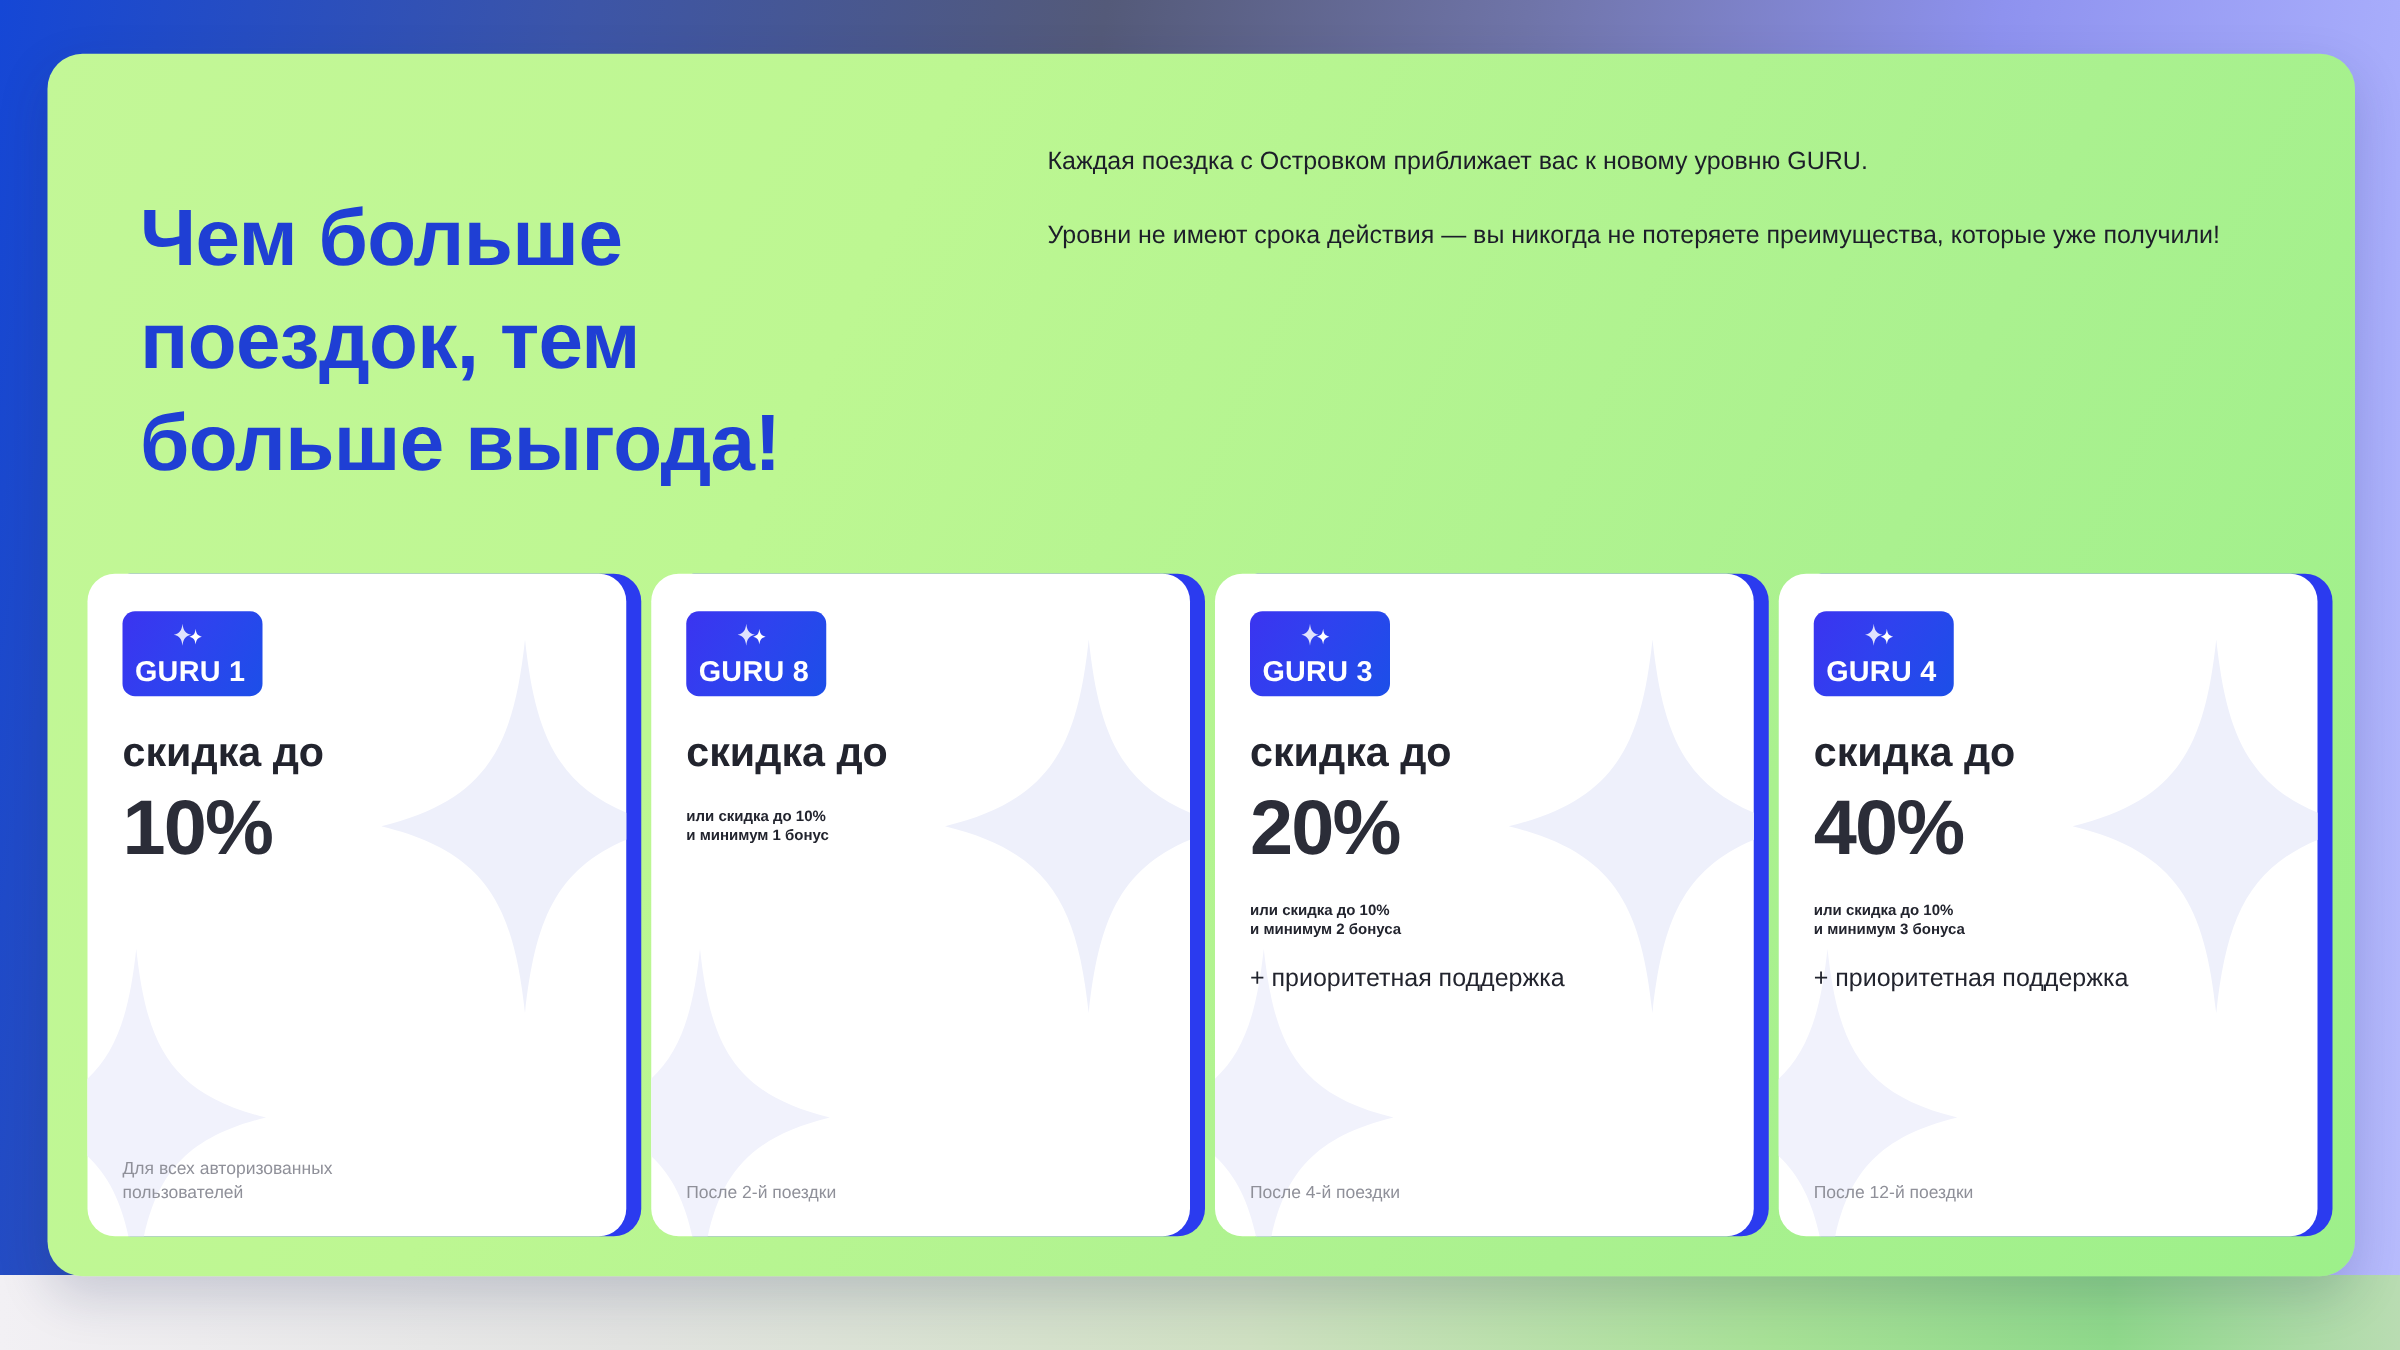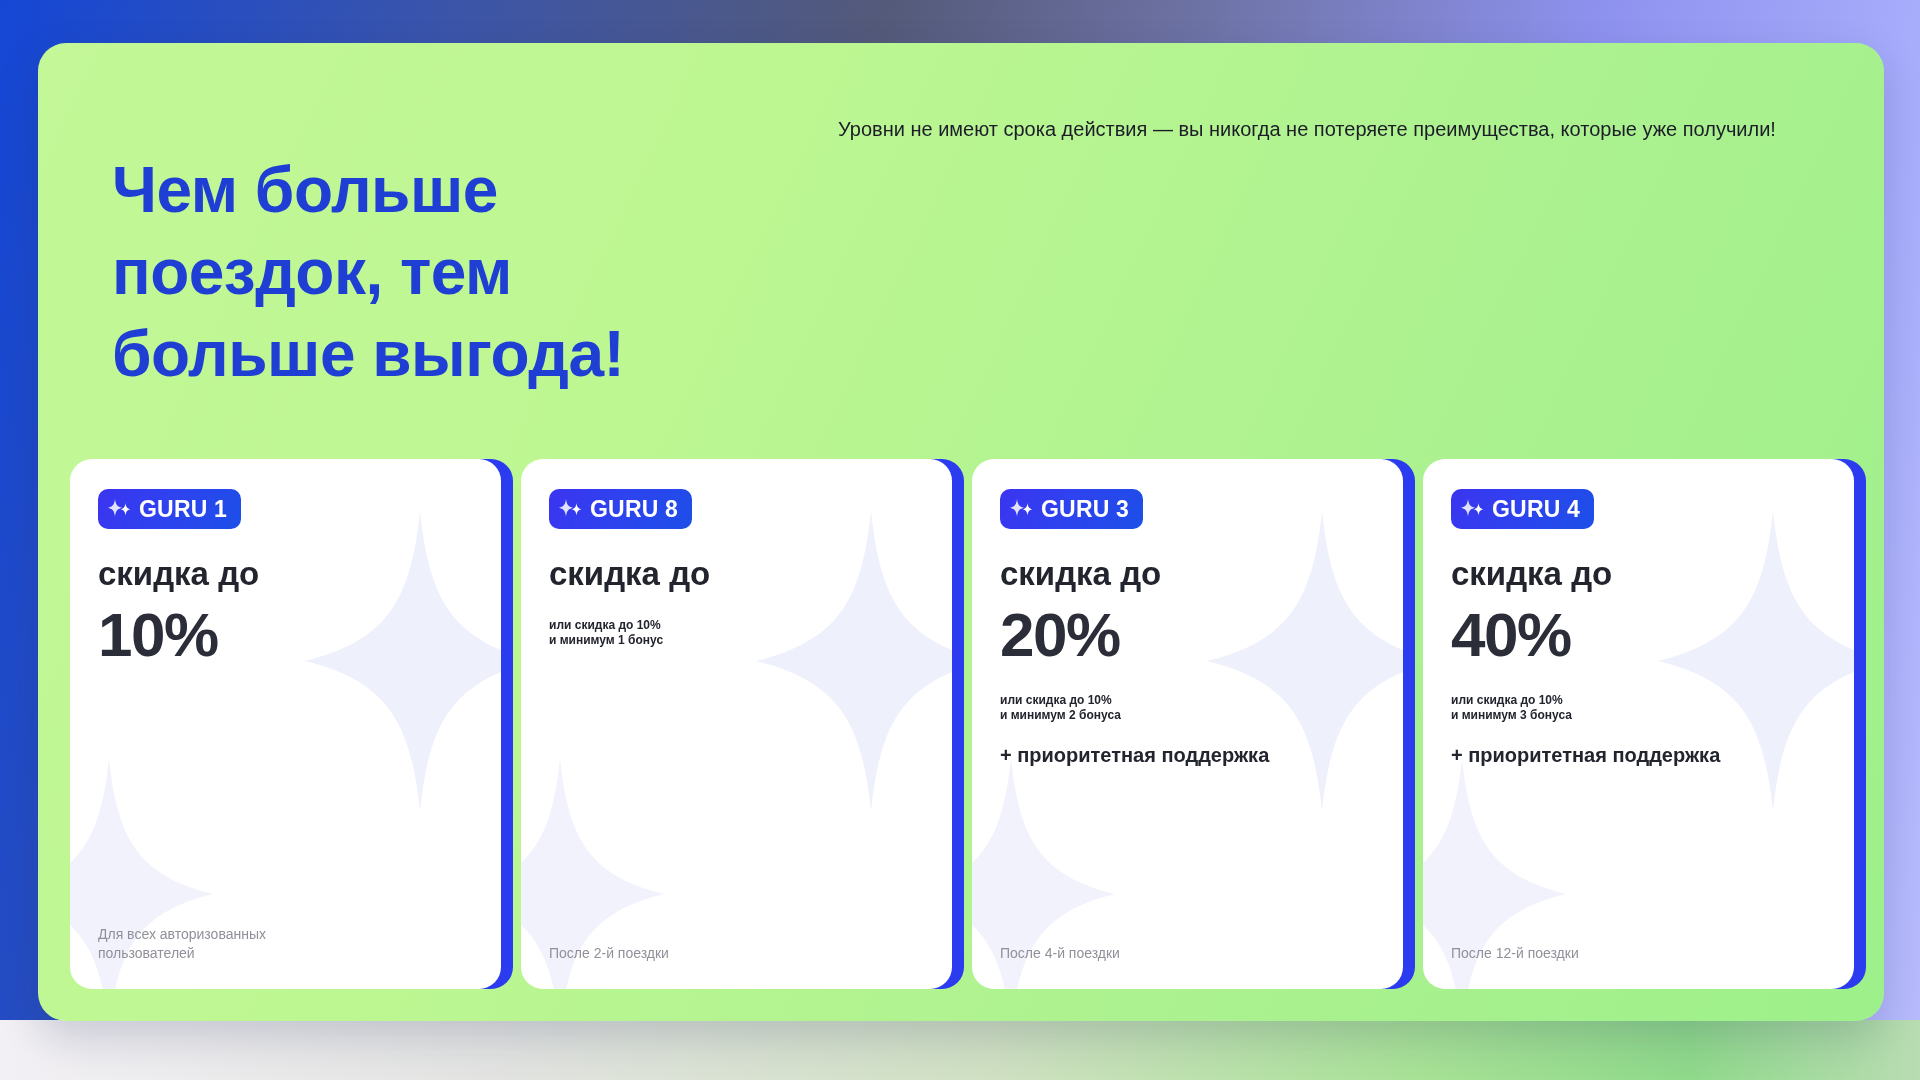--- a/index.html
+++ b/index.html
@@ -163,20 +163,21 @@
     gap: 5px;
     background: linear-gradient(120deg, #3b34f0 0%, #2f42ef 45%, #1c4fe8 100%);
     color: #ffffff;
     border-radius: 10px;
     padding: 8px 14px 8px 10px;
     font-size: 23px;
     font-weight: 700;
     letter-spacing: 0.2px;
     align-self: flex-start;
     line-height: 1;
+    flex-direction: column;
   }
   .guru-sparkles {
     width: 26px;
     height: 24px;
     display: block;
     flex: 0 0 auto;
   }
 
   
   .card-label {
@@ -198,21 +199,21 @@
     margin-top: 26px;
     font-size: 12px;
     font-weight: 700;
     color: #22242e;
     line-height: 1.3;
     white-space: pre-line;
   }
   .card-extra {
     margin-top: 18px;
     font-size: 20px;
-    font-weight: 700;
+    font-weight: 400;
     color: #22242e;
     line-height: 1.3;
   }
   .card-note {
     margin-top: auto;
     font-size: 14px;
     font-weight: 400;
     color: #8f9099;
     line-height: 1.35;
     white-space: pre-line;
@@ -226,20 +227,21 @@
   <div class="page-lower"></div>
 
   <section class="promo">
 
     <header class="promo-header">
       <h1 class="promo-title">Чем больше
 поездок, тем
 больше выгода!</h1>
 
       <div class="promo-copy">
+        <p>Каждая поездка с Островком приближает вас к новому уровню GURU.</p>
         <p>Уровни не имеют срока действия — вы никогда не потеряете преимущества, которые уже получили!</p>
       </div>
     </header>
 
     <div class="cards">
 
       <div class="card-wrap">
         <div class="card-plate"></div>
         <div class="card">
           <div class="card-watermark">

